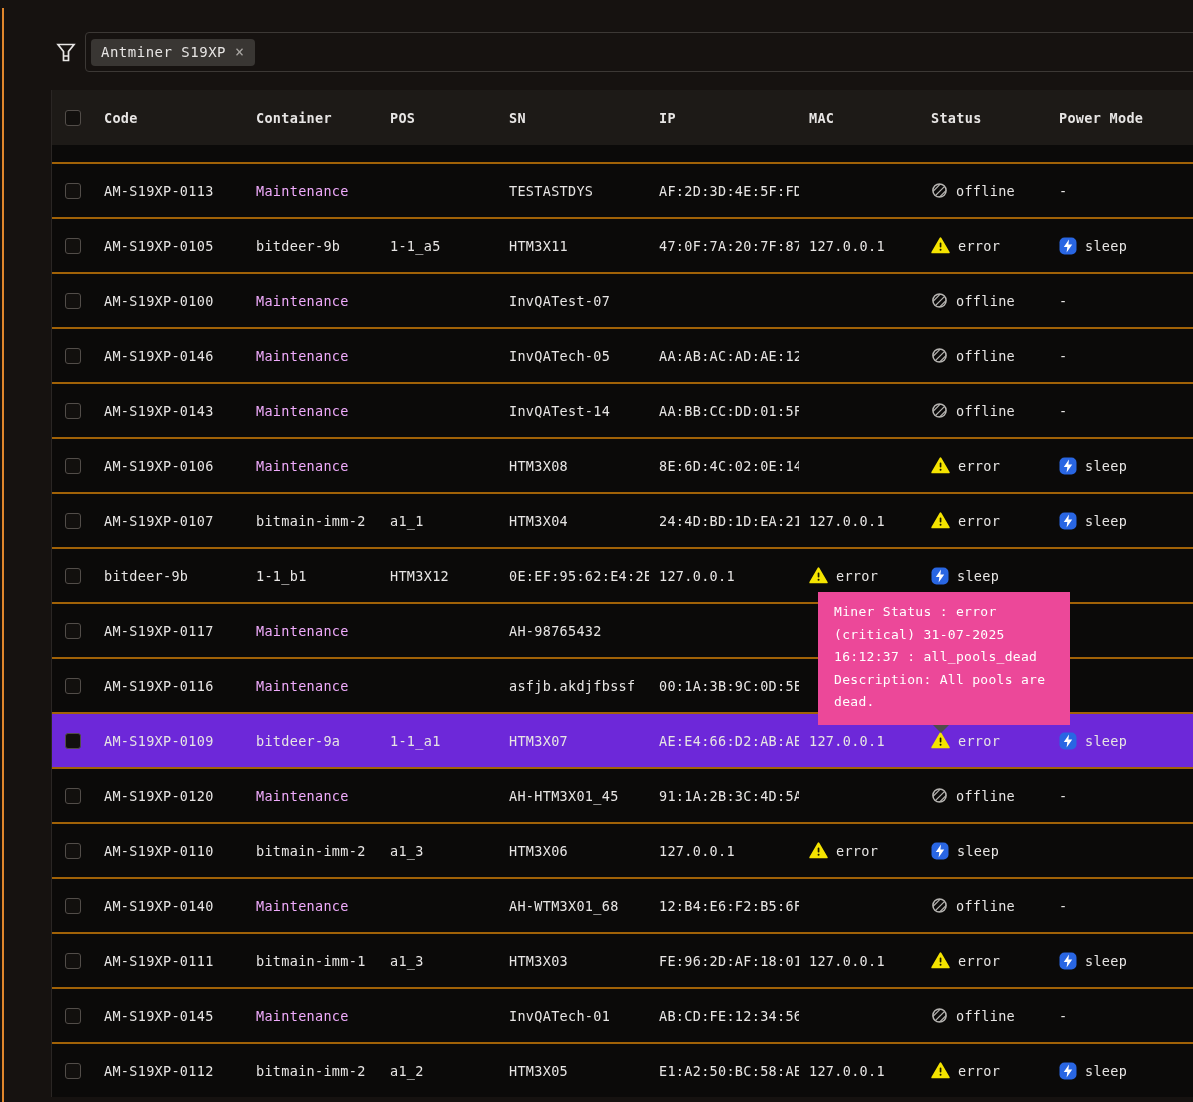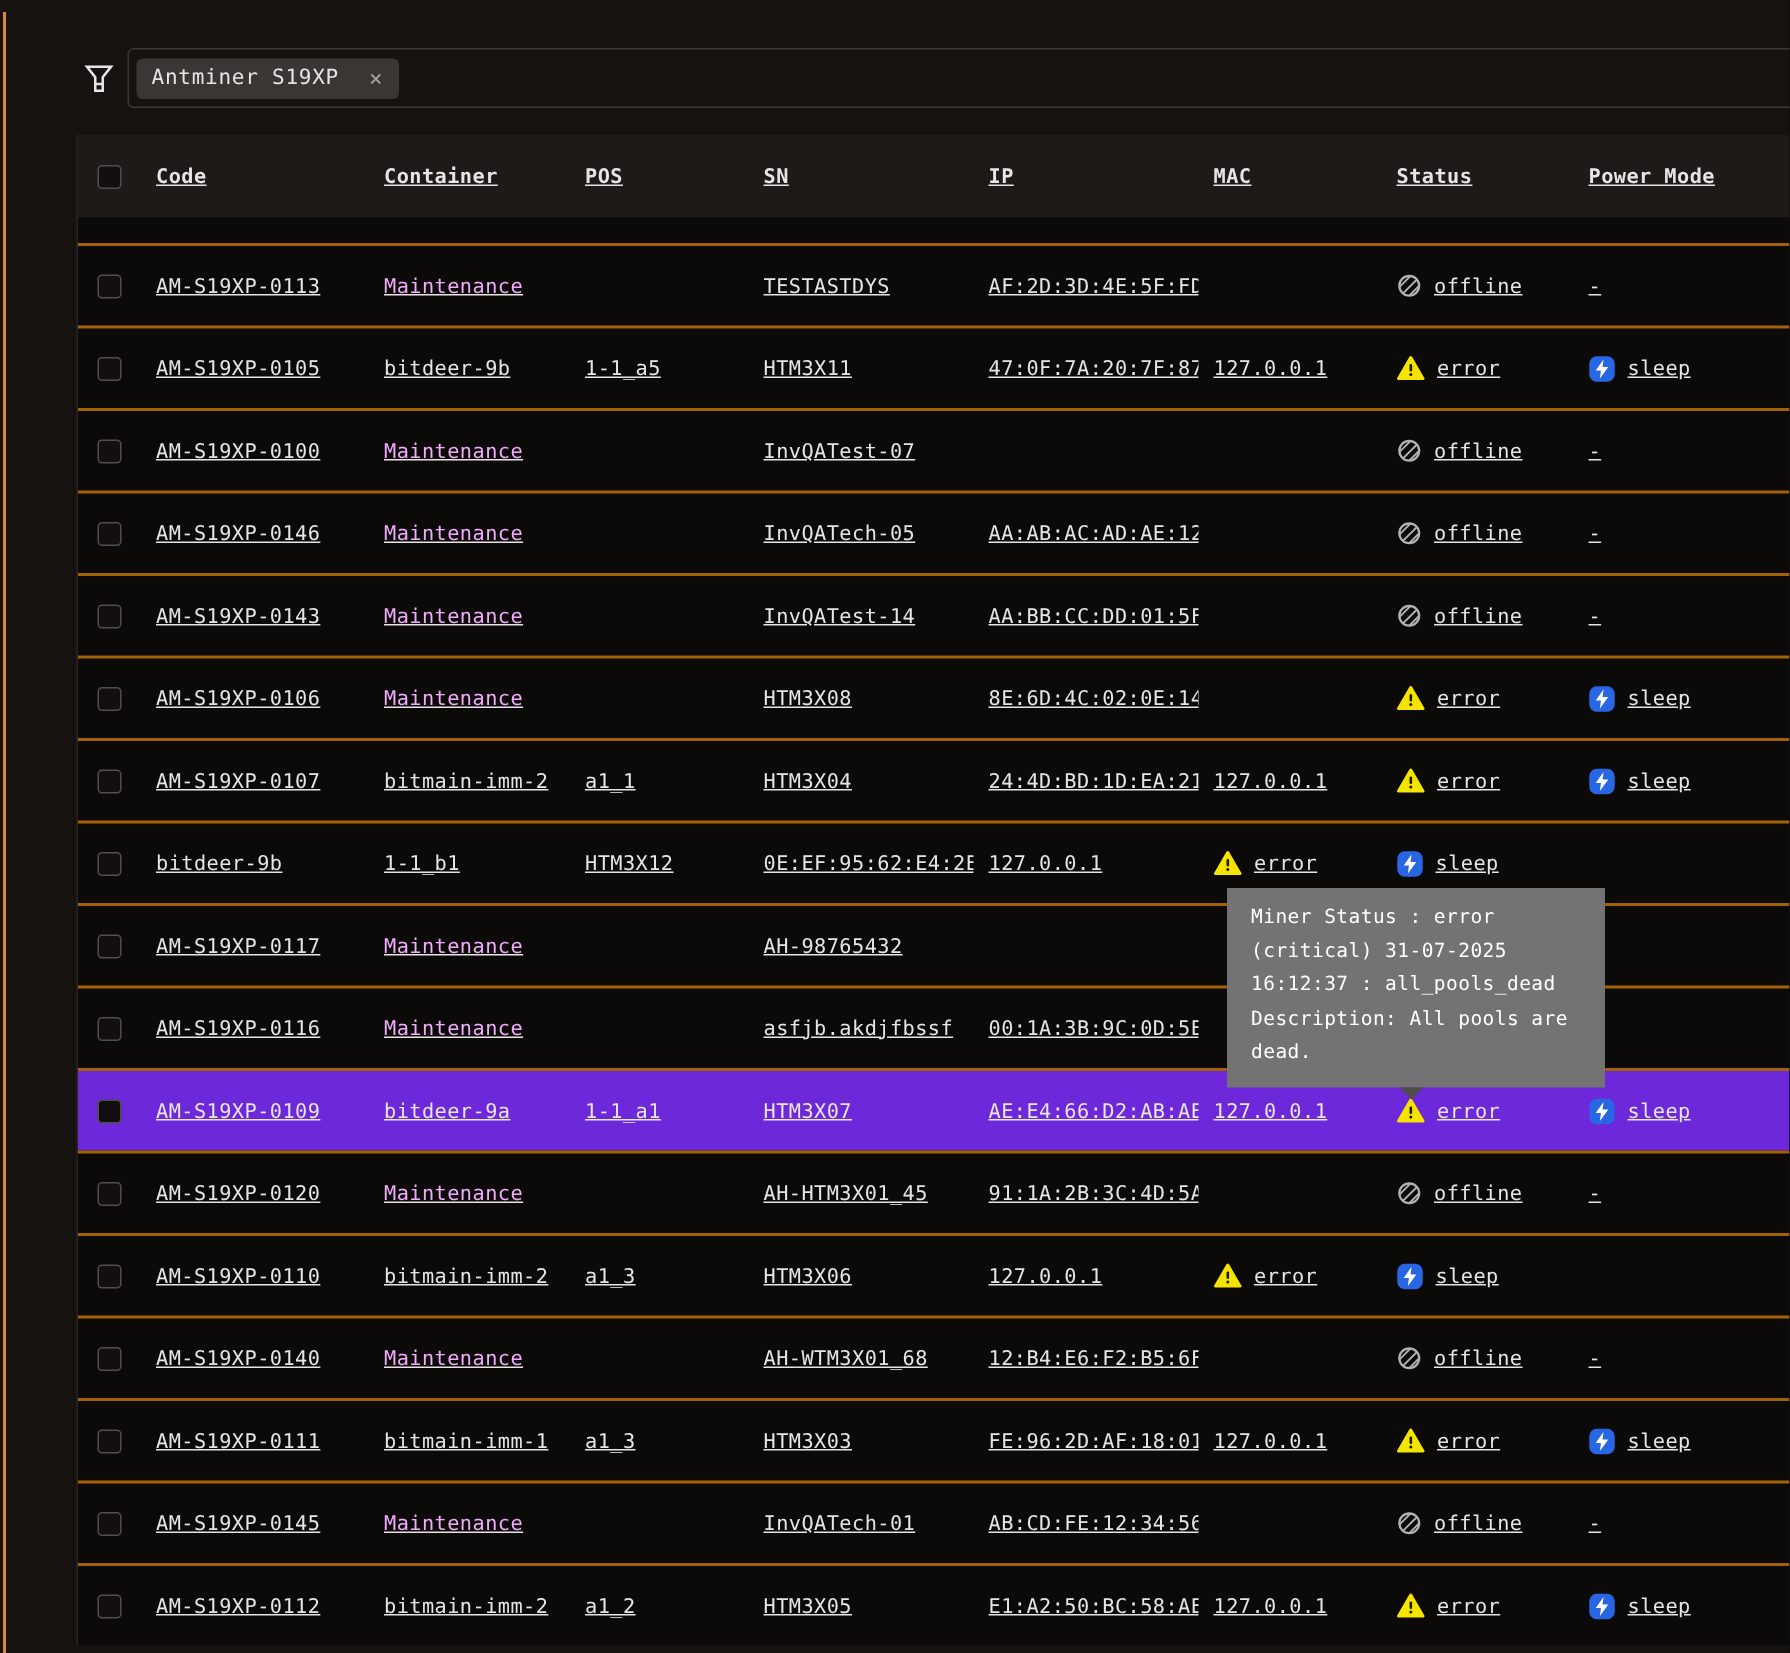--- a/index.html
+++ b/index.html
@@ -12,55 +12,55 @@
   }
   .accent-left { position:absolute; left:2px; top:8px; bottom:0; width:2px; background:#e0862c; }
 
   
   .funnel { position:absolute; left:56px; top:42px; width:20px; height:21px; cursor:pointer; }
   .filter-input {
     position:absolute; left:85px; top:32px; width:1128px; height:40px;
     border:1px solid #3c3835; border-radius:4px; display:flex; align-items:center; padding-left:5px;
   }
   .chip {
-    display:inline-flex; align-items:center; gap:20px; height:27px; padding:0 10px;
+    display:inline-flex; align-items:center; gap:9px; height:27px; padding:0 10px;
     background:#393633; border-radius:4px; font-size:14px; color:#e7e5e4; letter-spacing:0.5px;
   }
   .chip .x { color:#a8a5a2; font-size:15px; cursor:pointer; line-height:1; }
 
   
   .table {
     position:absolute; left:51px; top:90px; width:1142px;
     border-left:1px solid #2a2624; background:#0b0a09;
   }
   .trow {
     display:grid;
     grid-template-columns:42px 152px 134px 119px 150px 150px 122px 128px 145px;
-    height:55px; align-items:stretch;text-decoration:underline;
+    height:55px; align-items:stretch;
   }
   .thead { background:#1d1a17; font-weight:bold; }
   .sliver { height:17px; background:#0b0a09; }
   .tbody-row { border-top:2px solid #a16207; }
   .tbody-row.hover { background:#6d28d9; }
   .cell {
     display:flex; align-items:center; padding-left:10px;
     font-size:13.5px; letter-spacing:0.3px; white-space:nowrap; overflow:hidden;
   }
   .cell.check { justify-content:center; padding-left:0; }
   .checkbox {
     width:16px; height:16px; border:1px solid #524d49; border-radius:3px; background:#12100e; cursor:pointer;
   }
   .maint { color:#f0abfc; }
   .status-cell, .power-cell { gap:8px; }
   .icon { flex:0 0 auto; display:inline-flex; }
 
   
   .tooltip {
     position:absolute; left:818px; top:592px; width:252px;
-    background:#737373; color:#ffffff; padding:9px 16px 11px 16px;
+    background:#ec4899; color:#ffffff; padding:9px 16px 11px 16px;
     font-size:13px; line-height:22.5px; letter-spacing:0.3px; z-index:10;
   }
   .tooltip .arrow {
     position:absolute; bottom:-8px; left:115px; width:0; height:0;
     border-left:8px solid transparent; border-right:8px solid transparent; border-top:8px solid #4e4c4b;
   }
 </style>
 </head>
 <body>
 

